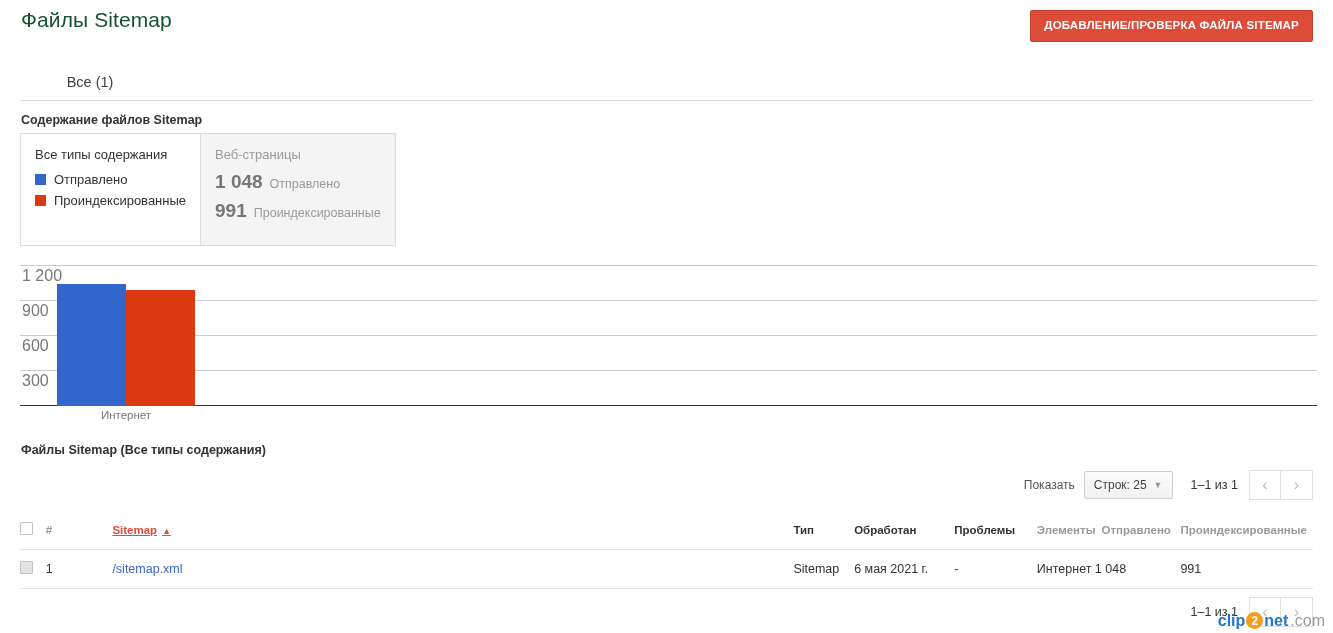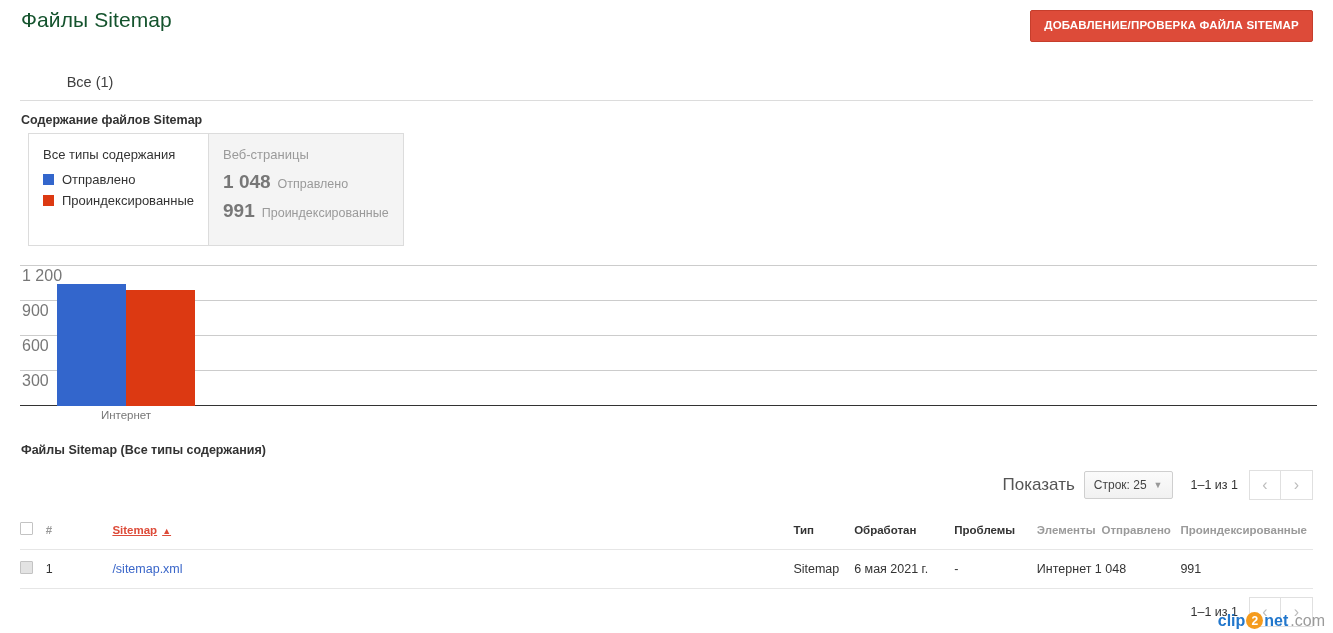--- a/index.html
+++ b/index.html
@@ -59,21 +59,21 @@
   }
 
   
   .section-label {
     position: absolute;
     font-size: 12.5px; font-weight: bold; color: #333;
   }
   #content-label { left: 21px; top: 113px; }
 
   .summary-wrap {
-    position: absolute; left: 28px; top: 133px;
+    position: absolute; left: 20px; top: 133px;
     width: 308px; height: 113px;
     display: flex;
     justify-content: space-between;
   }
   .summary-card {
     width: 182px;
     background: #fff;
     border: 1px solid #dcdcdc;
     padding: 13px 14px;
   }
@@ -143,21 +143,21 @@
   }
   .tb-btn.disabled {
     background: #fafafa; color: #b5b5b5;
     border-color: #e4e4e4; cursor: default;
   }
 
   .pager {
     position: absolute; right: 20px; top: 470px;
     display: flex; align-items: center;
   }
-  .pager .show-lbl { font-size: 17px; color: #555; margin-right: 9px; }
+  .pager .show-lbl { font-size: 12px; color: #555; margin-right: 9px; }
   .rows-select {
     font-size: 12px; color: #444;
     border: 1px solid #cfcfcf; border-radius: 2px;
     background: linear-gradient(#fbfbfb, #f1f1f1);
     padding: 7px 9px; cursor: pointer; line-height: 1;
     display: flex; align-items: center;
   }
   .rows-select .caret {
     margin-left: 7px; color: #999; font-size: 9px;
   }

